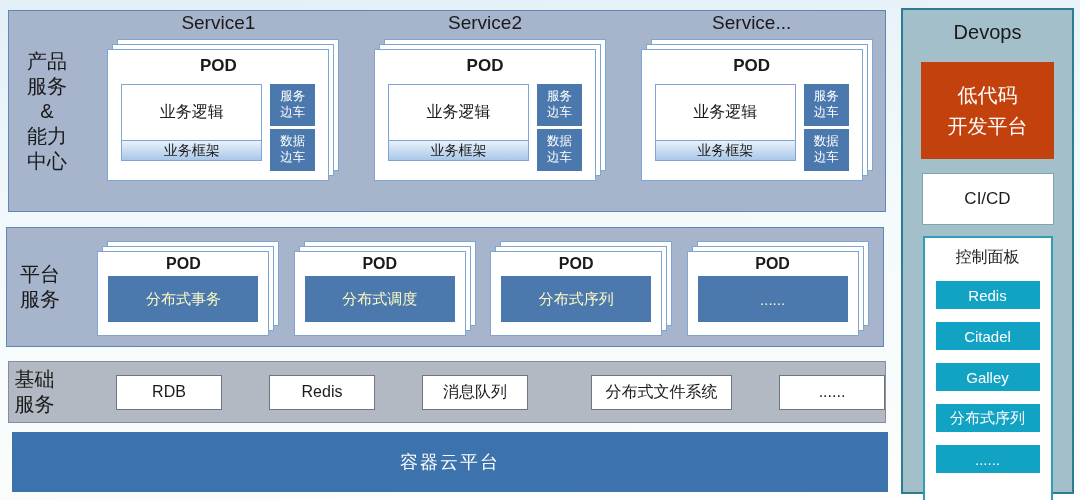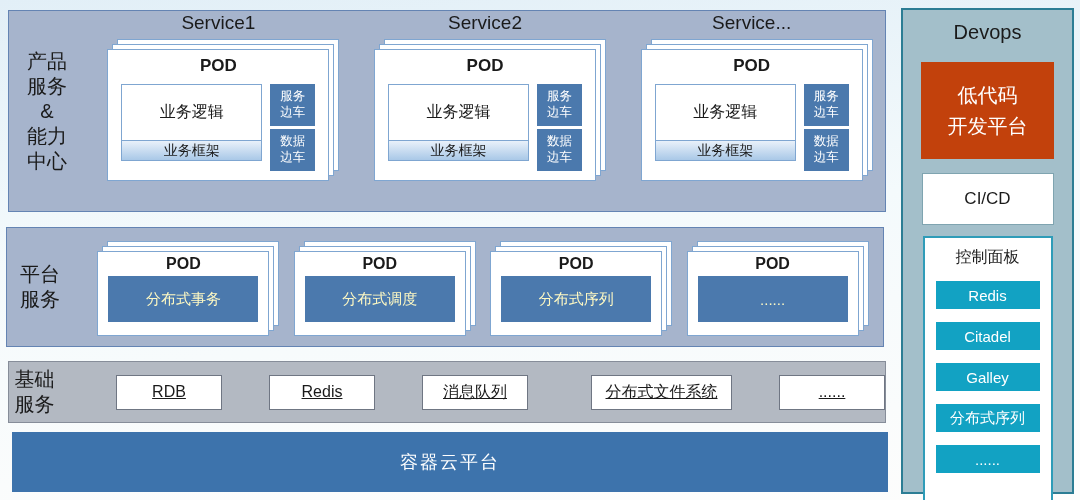--- a/index.html
+++ b/index.html
@@ -64,21 +64,21 @@
   
   .plat-pods { flex:1; display:flex; justify-content:space-evenly; padding-top:23px; }
   .plat-stack { width:172px; height:85px; }
   .plat-title { text-align:center; font-size:16px; font-weight:600; margin-top:3px; }
   .plat-bar {
     margin:3px 10px 0; height:46px; background:#4b79ad; color:#fef9c3;
     display:flex; align-items:center; justify-content:center; font-size:15px;
   }
 
   
-  .infra-items { flex:1; display:flex; align-items:center; gap:47px; padding-left:56px;text-decoration:underline; }
+  .infra-items { flex:1; display:flex; align-items:center; gap:47px; padding-left:56px; }
   .infra-box {
     height:35px; background:#fff; border:1.5px solid #6f7683;
     display:flex; align-items:center; justify-content:center; font-size:16px; font-weight:500;
   }
   .infra-box:nth-of-type(1), .infra-box:nth-of-type(2), .infra-box:nth-of-type(3) { width:106px; }
   .infra-box:nth-of-type(4) { width:141px; margin-left:16px; }
   .infra-box:nth-of-type(5) { width:106px; }
 
   
   .devops {

